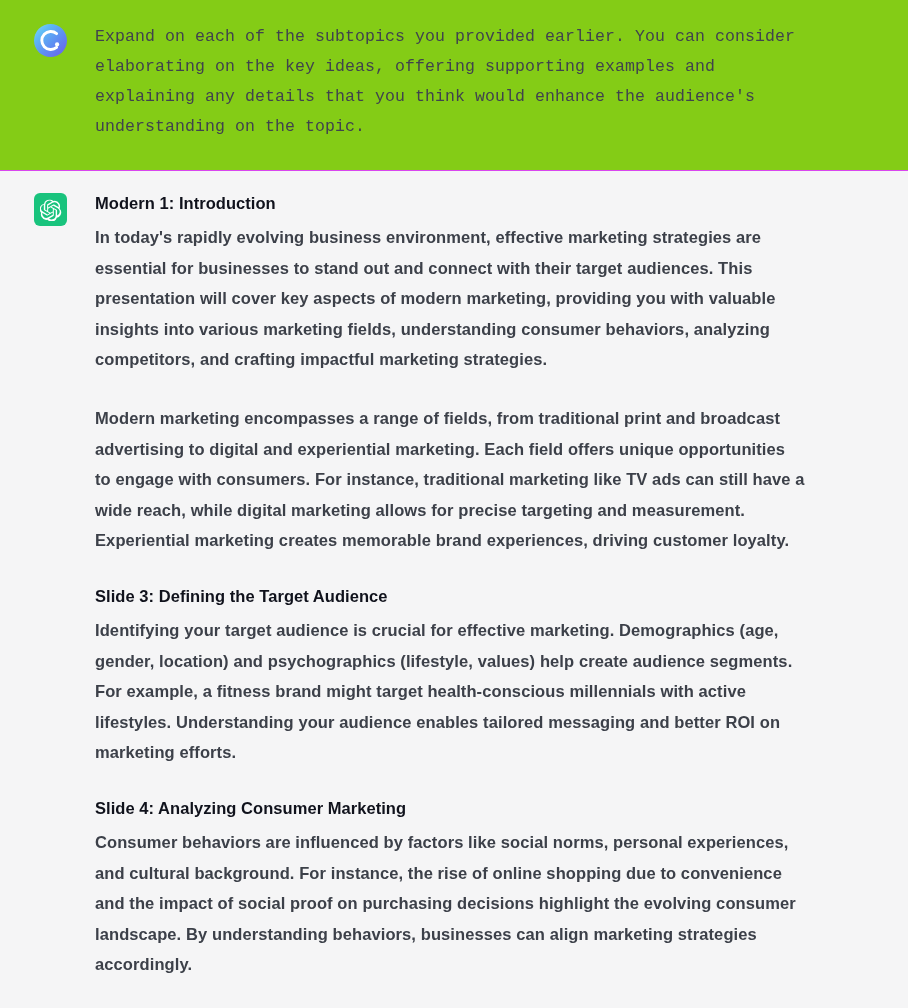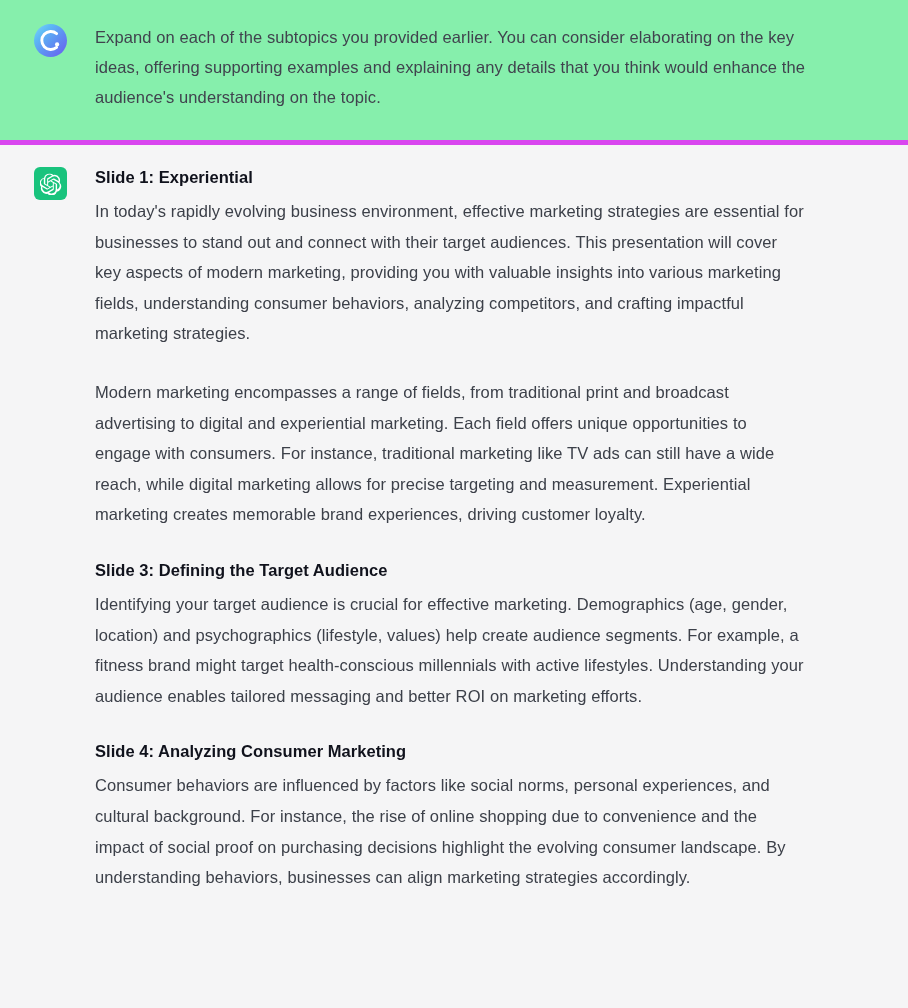--- a/index.html
+++ b/index.html
@@ -23,23 +23,24 @@
   }
 
   
   .msg {
     width: 100%;
     display: flex;
     padding: 22px 0 20px 0;
   }
 
   .msg--user {
-    background: #86efac;
-    border-bottom: 5px solid #d946ef;
+    background: #84cc16;
+    border-bottom: 1px solid #d946ef;
     padding-bottom: 28px;
+    font-family: Liberation Mono, monospace;
   }
 
   .msg--assistant {
     background: #f5f5f6;
     flex: 1 1 auto;
     padding-top: 20px;
   }
 
   .msg__avatar-col {
     flex: 0 0 auto;
@@ -123,20 +124,21 @@
     color: #10121c;
     letter-spacing: 0.05px;
     margin-bottom: 7px;
   }
 
   .section__text {
     font-size: 16.5px;
     line-height: 30.6px;
     color: #3c4049;
     letter-spacing: 0.1px;
+    font-weight: bold;
   }
 </style>
 </head>
 <body>
 
 <div class="conversation">
 
   <div class="msg msg--user">
     <div class="msg__avatar-col">
       <div class="avatar avatar--user">
@@ -157,21 +159,21 @@
         <svg viewBox="0 0 24 24" xmlns="http://www.w3.org/2000/svg" aria-hidden="true">
           <path fill="#ffffff" d="M21.55 9.82a5.9 5.9 0 0 0-.51-4.84 5.97 5.97 0 0 0-6.42-2.86A5.93 5.93 0 0 0 10.16.94a5.97 5.97 0 0 0-5.69 4.12 5.9 5.9 0 0 0-3.94 2.86 5.97 5.97 0 0 0 .73 7 5.9 5.9 0 0 0 .51 4.85 5.97 5.97 0 0 0 6.42 2.86 5.9 5.9 0 0 0 4.45 1.98 5.97 5.97 0 0 0 5.7-4.13 5.9 5.9 0 0 0 3.94-2.86 5.97 5.97 0 0 0-.73-6.99zm-8.9 12.44a4.43 4.43 0 0 1-2.84-1.02l.14-.08 4.72-2.72a.77.77 0 0 0 .39-.67v-6.65l2 1.15a.07.07 0 0 1 .04.05v5.51a4.45 4.45 0 0 1-4.45 4.43zM3.1 18.18a4.4 4.4 0 0 1-.53-2.96l.14.09 4.72 2.72a.77.77 0 0 0 .77 0l5.76-3.32v2.3a.08.08 0 0 1-.03.06l-4.77 2.75a4.45 4.45 0 0 1-6.06-1.64zM1.86 8.02a4.43 4.43 0 0 1 2.32-1.95v5.6a.74.74 0 0 0 .38.66l5.74 3.31-2 1.16a.07.07 0 0 1-.06 0l-4.77-2.76a4.45 4.45 0 0 1-1.62-6.02zm16.4 3.81L12.5 8.5l2-1.15a.07.07 0 0 1 .06 0l4.77 2.75a4.43 4.43 0 0 1-.68 7.99v-5.6a.77.77 0 0 0-.39-.66zm1.99-3a6.5 6.5 0 0 0-.14-.08l-4.71-2.74a.77.77 0 0 0-.78 0L8.87 9.33v-2.3a.07.07 0 0 1 .03-.06l4.77-2.75a4.43 4.43 0 0 1 6.58 4.6zM7.78 12.93l-2-1.15a.07.07 0 0 1-.04-.06V6.22a4.43 4.43 0 0 1 7.27-3.4l-.14.08L8.15 5.62a.77.77 0 0 0-.39.67zm1.09-2.34 2.57-1.48 2.57 1.48v2.96l-2.57 1.48-2.57-1.48z"></path>
         </svg>
       </div>
     </div>
 
     <div class="msg__body">
 
 
       <div class="section">
-        <div class="section__heading">Slide 1: Experiential</div>
+        <div class="section__heading">Modern 1: Introduction</div>
         <div class="section__text">In today's rapidly evolving business environment, effective marketing strategies are essential for businesses to stand out and connect with their target audiences. This presentation will cover key aspects of modern marketing, providing you with valuable insights into various marketing fields, understanding consumer behaviors, analyzing competitors, and crafting impactful marketing strategies.</div>
       </div>
 
       <div class="section">
         <div class="section__text">Modern marketing encompasses a range of fields, from traditional print and broadcast advertising to digital and experiential marketing. Each field offers unique opportunities to engage with consumers. For instance, traditional marketing like TV ads can still have a wide reach, while digital marketing allows for precise targeting and measurement. Experiential marketing creates memorable brand experiences, driving customer loyalty.</div>
       </div>
 
       <div class="section">
         <div class="section__heading">Slide 3: Defining the Target Audience</div>
         <div class="section__text">Identifying your target audience is crucial for effective marketing. Demographics (age, gender, location) and psychographics (lifestyle, values) help create audience segments. For example, a fitness brand might target health-conscious millennials with active lifestyles. Understanding your audience enables tailored messaging and better ROI on marketing efforts.</div>

